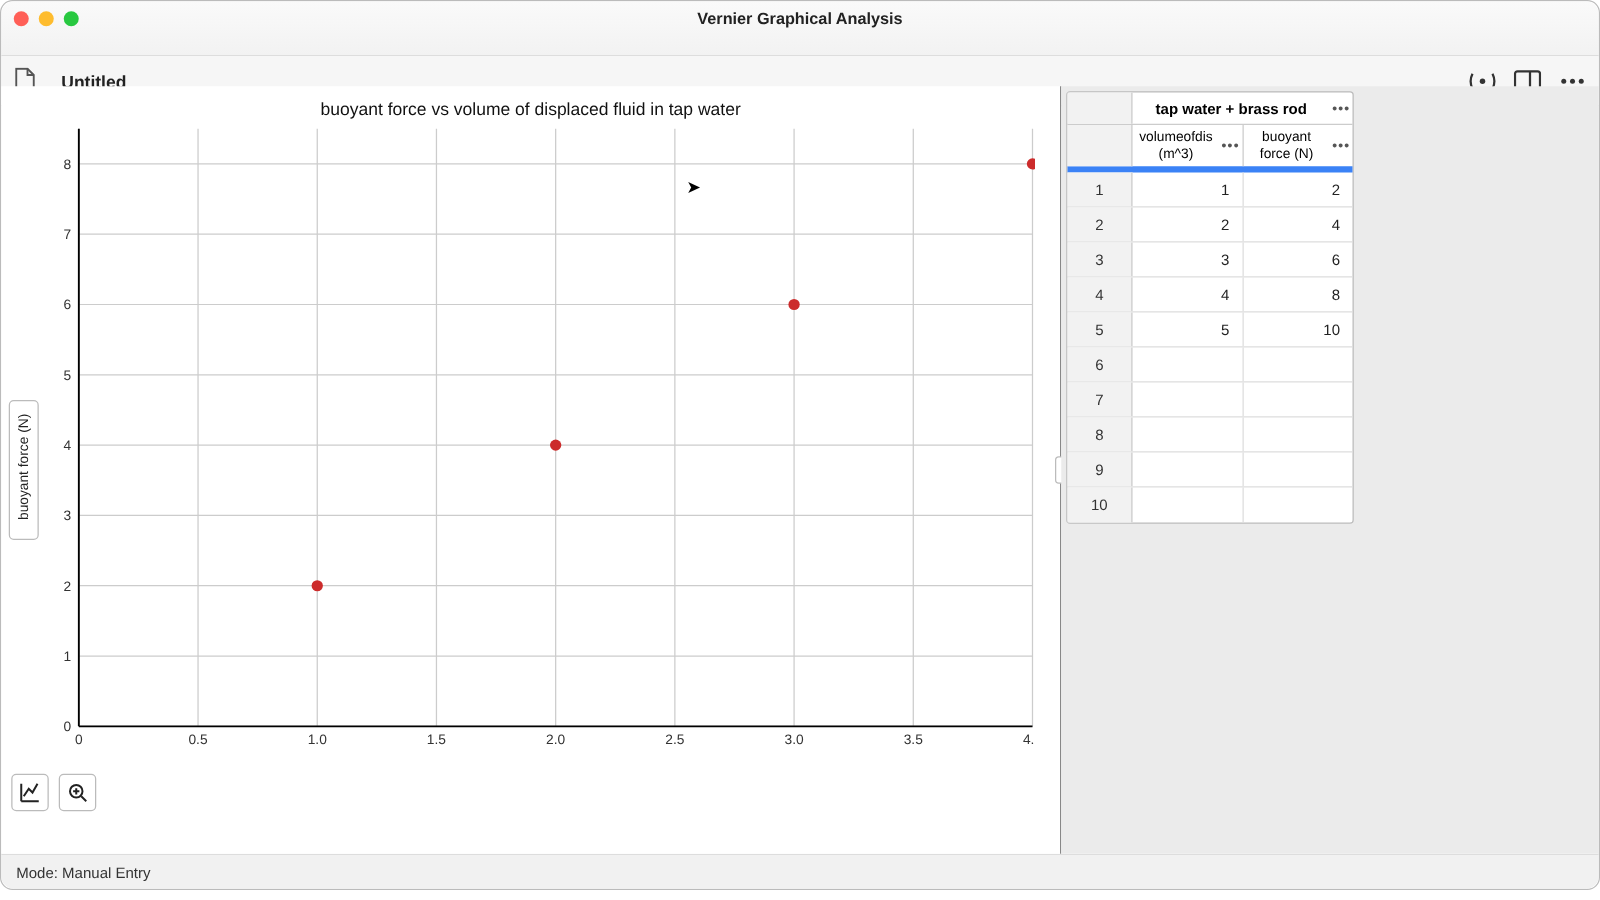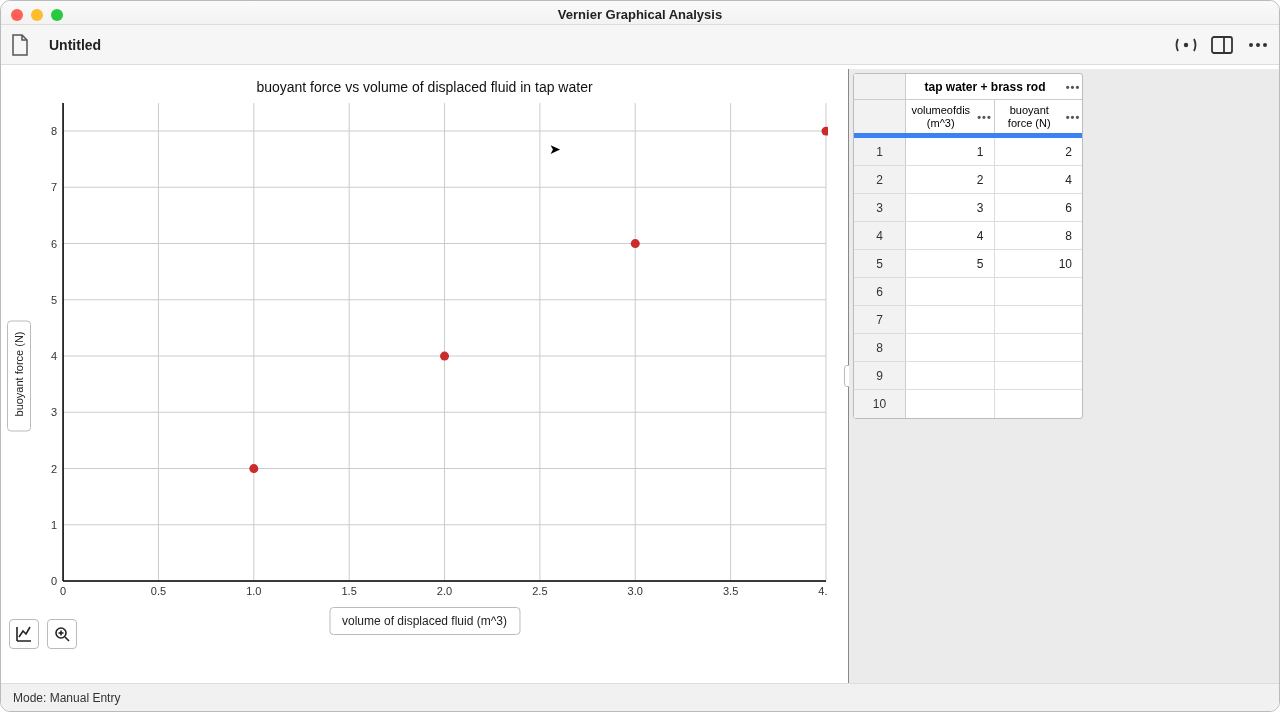--- a/index.html
+++ b/index.html
@@ -1,18 +1,18 @@
 <!DOCTYPE html>
 <html><head>
 <meta charset="utf-8">
 <style>
   * { box-sizing: border-box; }
   html, body { margin: 0; padding: 0; width: 1280px; height: 720px; font-family: -apple-system, "Helvetica Neue", Arial, sans-serif; background: #fff; overflow: hidden; }
   .window { width: 1280px; height: 712px; border: 1px solid #bbb; border-radius: 10px; position: relative; background: #fff; }
-  .titlebar { height: 24px; background: linear-gradient(#fafafa, #f2f2f2); border-bottom: 1px solid #ddd; border-radius: 10px 10px 0 0; position: relative; }
+  .titlebar { height: 44px; background: linear-gradient(#fafafa, #f2f2f2); border-bottom: 1px solid #ddd; border-radius: 10px 10px 0 0; position: relative; }
   .traffic { position: absolute; top: 8px; left: 10px; display: flex; gap: 8px; }
   .tl { width: 12px; height: 12px; border-radius: 50%; }
   .red { background: #ff5f57; } .yellow { background: #febc2e; } .green { background: #28c840; }
   .title { position: absolute; width: 100%; text-align: center; top: 6px; font-size: 13px; font-weight: 600; color: #222; }
   .toolbar { height: 40px; background: #f6f6f6; border-bottom: 1px solid #ddd; display: flex; align-items: center; justify-content: space-between; padding: 0 10px; }
   .tb-left { display: flex; align-items: center; gap: 20px; }
   .doc-icon svg { display: block; }
   .doc-title { font-size: 14px; font-weight: 600; color: #222; }
   .tb-right { display: flex; align-items: center; gap: 14px; color: #333; }
   .tb-right .ico { width: 22px; height: 22px; display: flex; align-items: center; justify-content: center; cursor: pointer; }
@@ -141,23 +141,20 @@
             <line x1="18" y1="4" x2="18" y2="484" stroke="#000" stroke-width="1.5"></line>
             <line x1="18" y1="484" x2="778" y2="484" stroke="#000" stroke-width="1.5"></line>
             <circle cx="208" cy="371.05882352941177" r="4.5" fill="#cc2b2b"></circle>
             <circle cx="398" cy="258.11764705882354" r="4.5" fill="#cc2b2b"></circle>
             <circle cx="588" cy="145.17647058823525" r="4.5" fill="#cc2b2b"></circle>
             <circle cx="778" cy="32.23529411764707" r="4.5" fill="#cc2b2b"></circle>
           </svg>
         <div class="cursor-fake">➤</div>
       </div>
 
-      <div class="xaxis-label">
-        <span>volume of displaced fluid (m^3)</span>
-      </div>
 
       <div class="bottom-tools">
         <div class="tool-btn">
           <svg width="18" height="18" viewBox="0 0 18 18">
               <path d="M2 16V2M2 16h14" stroke="#222" stroke-width="1.6" fill="none"></path>
               <path d="M4 12l4-6 3 3 4-7" stroke="#222" stroke-width="1.6" fill="none"></path>
             </svg>
         </div>
         <div class="tool-btn">
           <svg width="18" height="18" viewBox="0 0 18 18">

